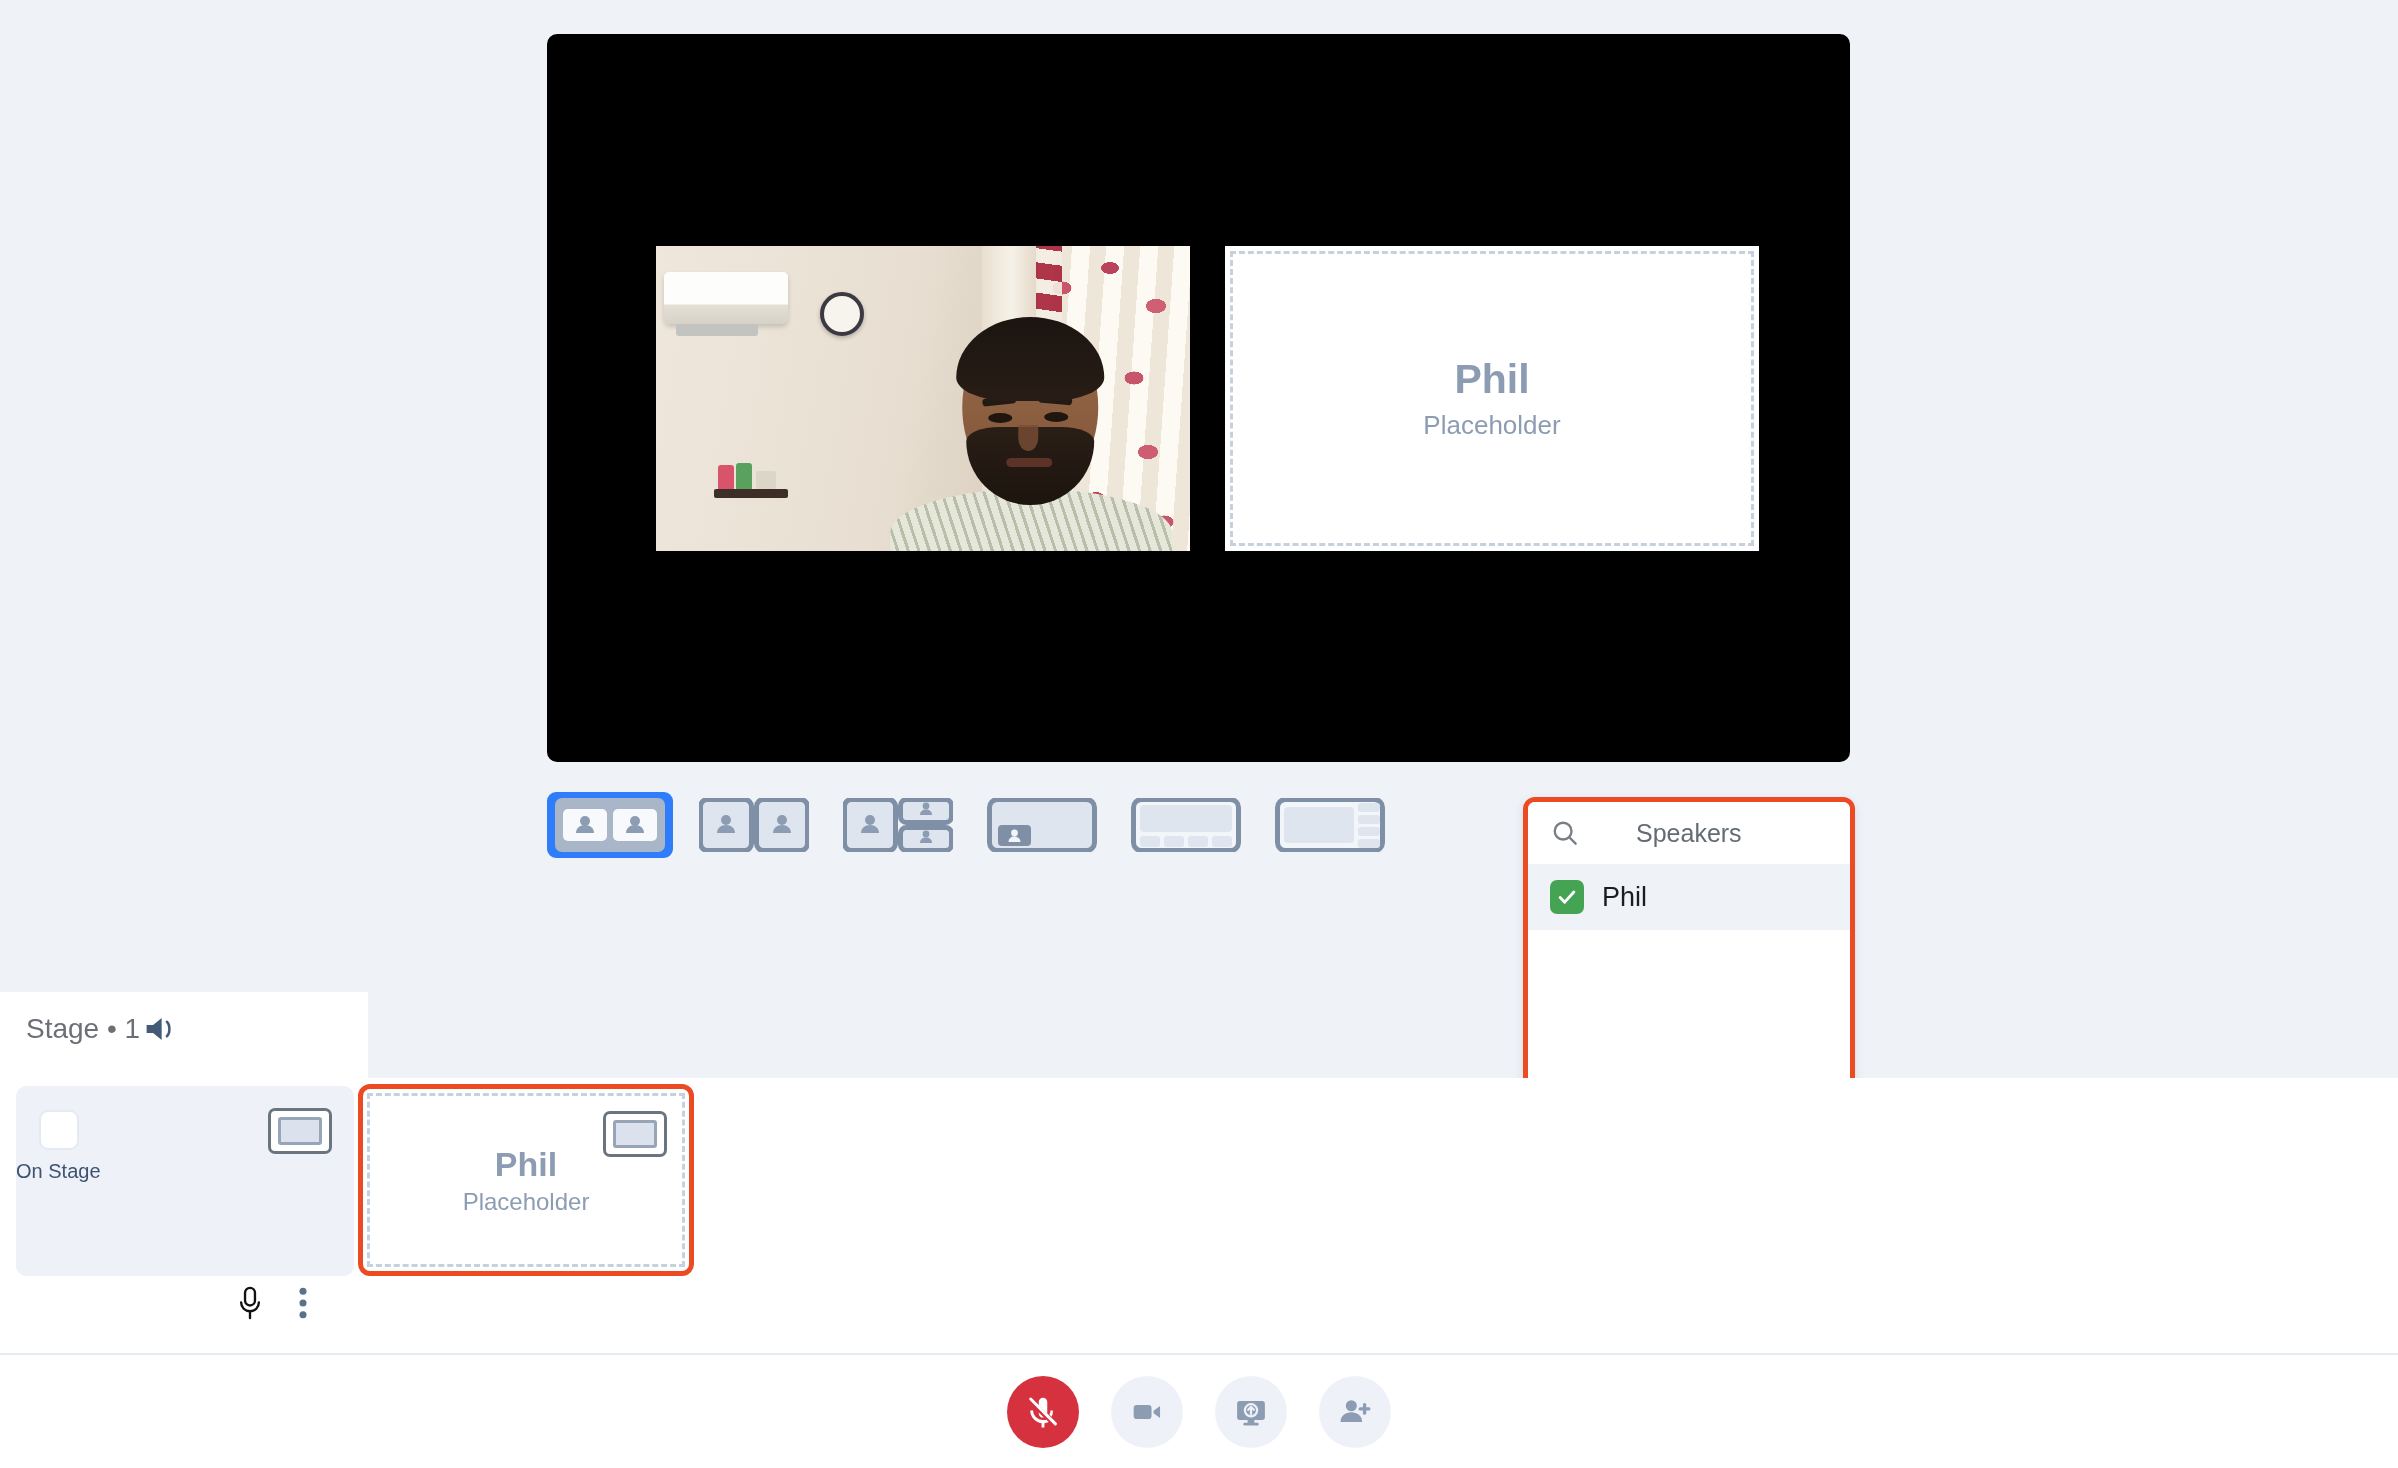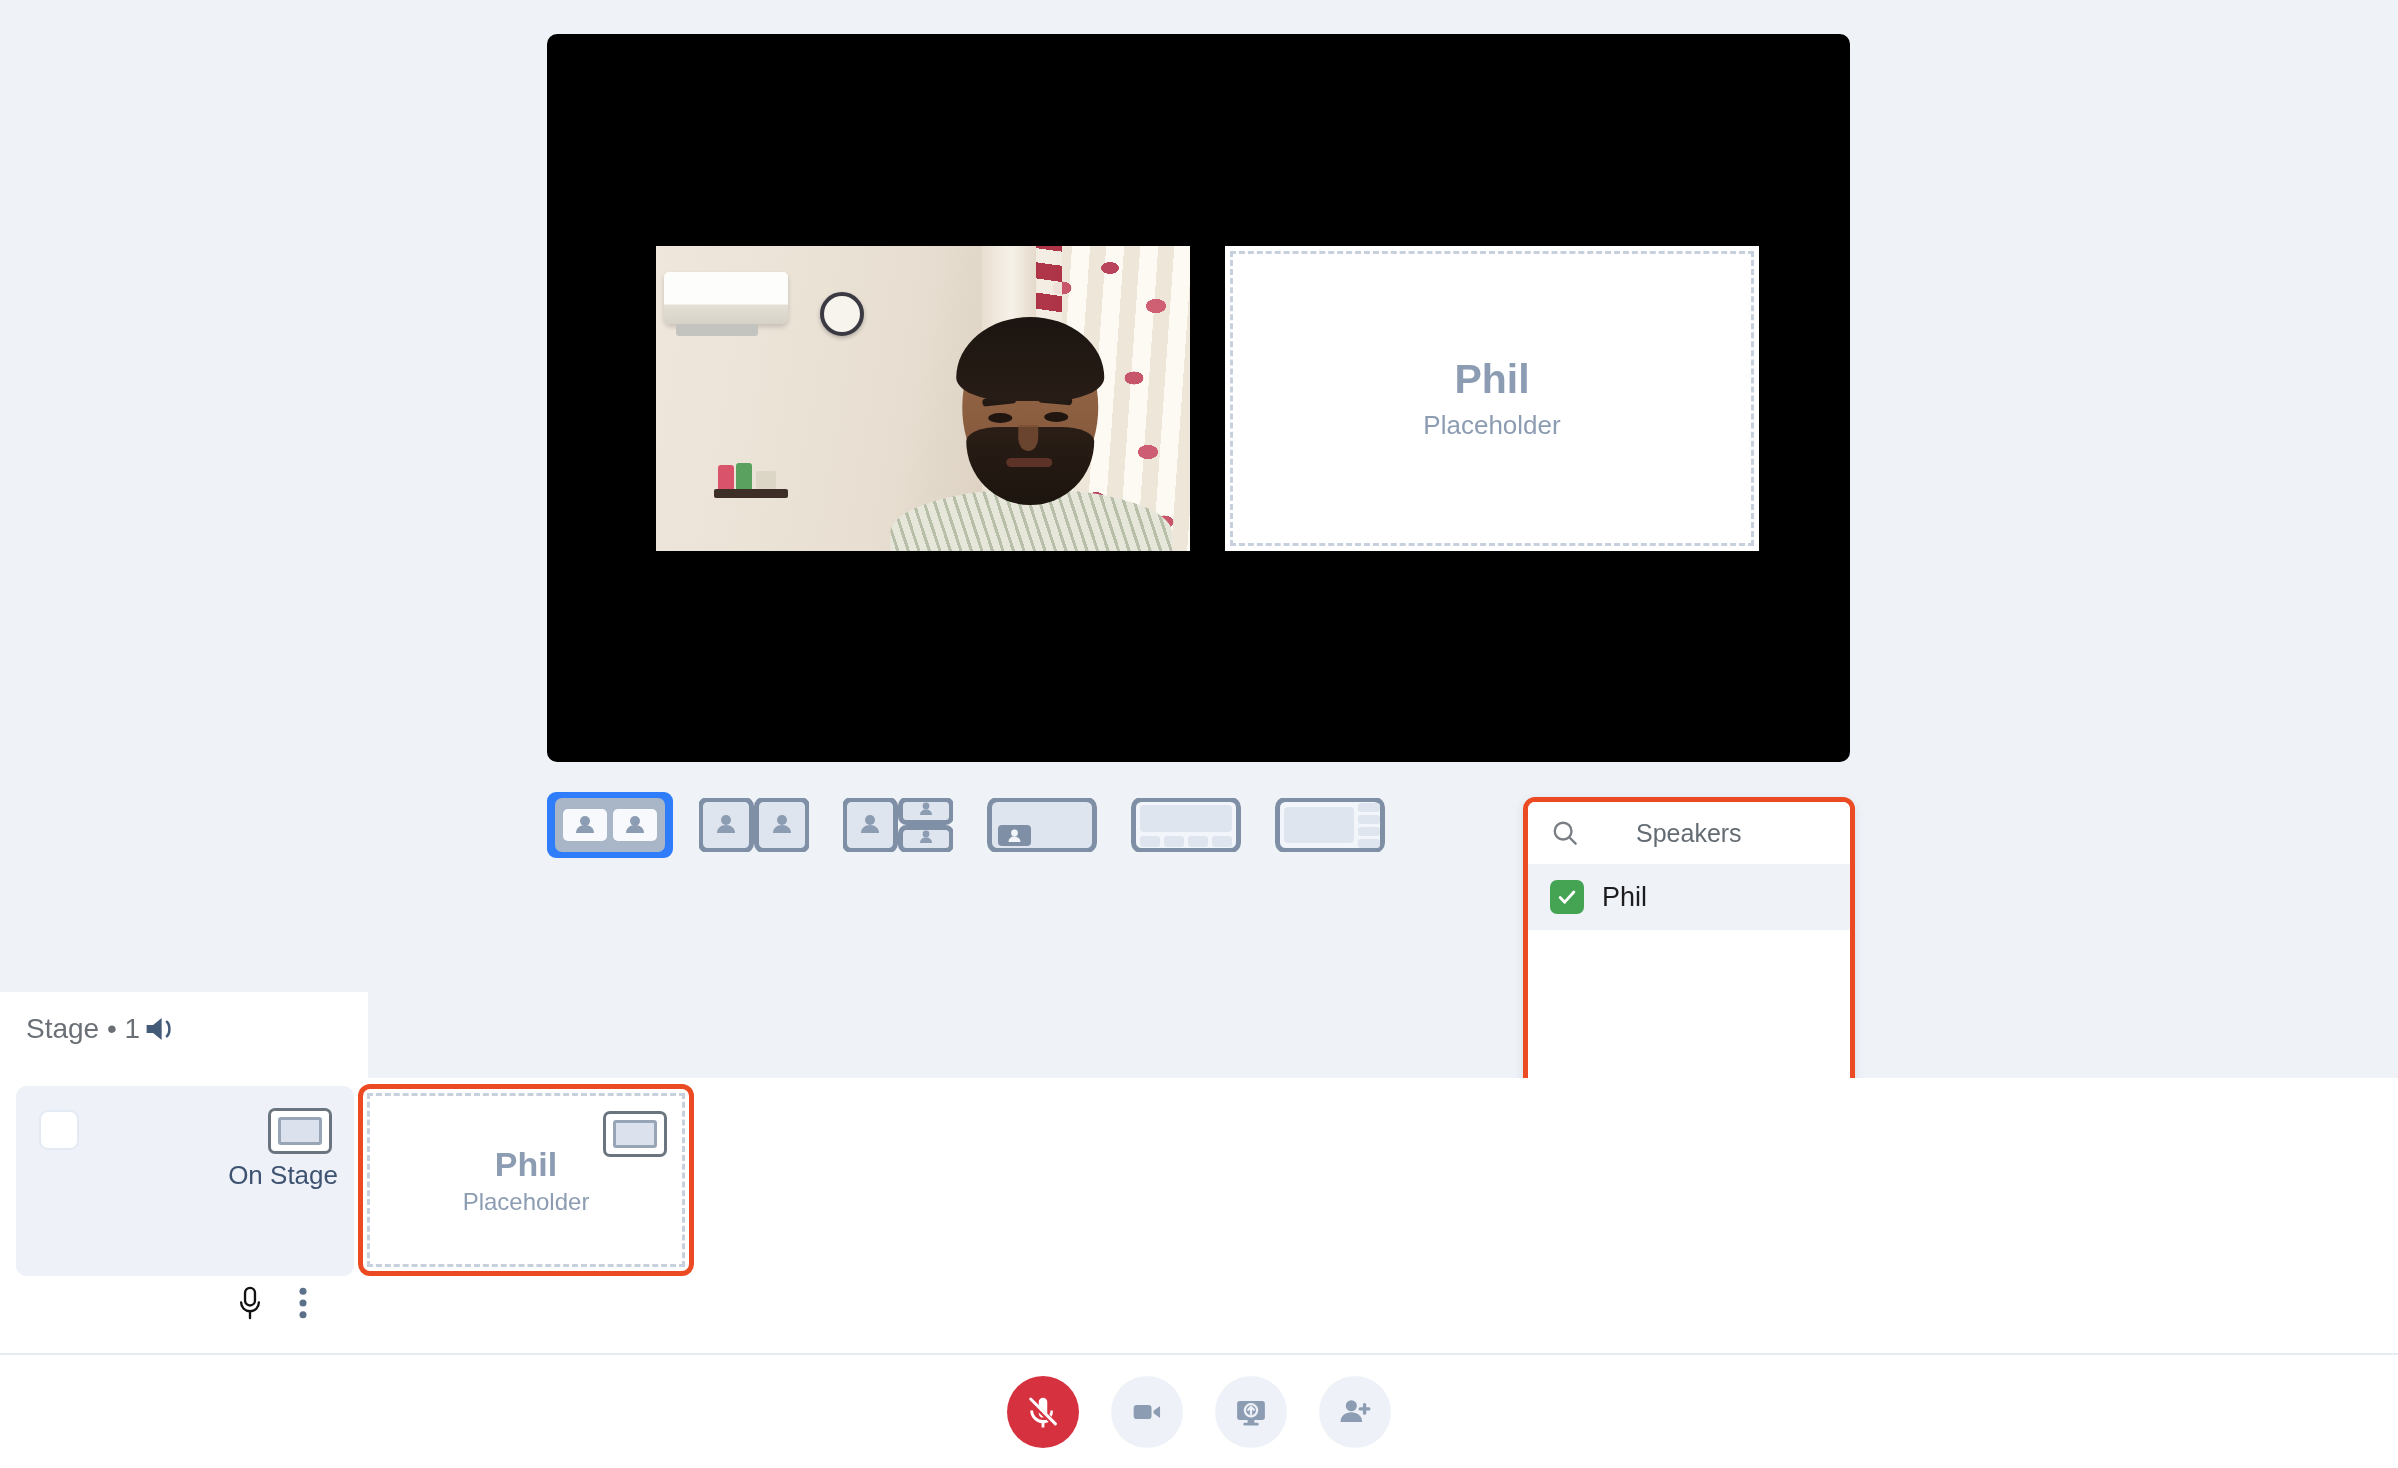--- a/index.html
+++ b/index.html
@@ -190,21 +190,21 @@
 
   .strip-row { position: absolute; left: 0; top: 1078px; width: 2398px; height: 276px; background: #fff; }
 
   .onstage-card {
     position: absolute; left: 16px; top: 1086px;
     width: 338px; height: 190px;
     background: #eef2f8; border-radius: 10px;
   }
   .onstage-label {
     position: absolute; left: 0; right: 16px; top: 74px;
-    text-align: right; font-size: 26px; color: #3e5371;
+    text-align: left; font-size: 20px; color: #3e5371;
   }
   .card-checkbox {
     position: absolute; left: 23px; top: 24px;
     width: 40px; height: 40px; background: #fff;
     border: 2px solid #e3eaf3; border-radius: 9px; cursor: pointer;
   }
   .screen-badge {
     position: absolute; right: 22px; top: 22px;
     width: 64px; height: 46px; border-radius: 7px;
     border: 3px solid #6a7580; background: #fff;

